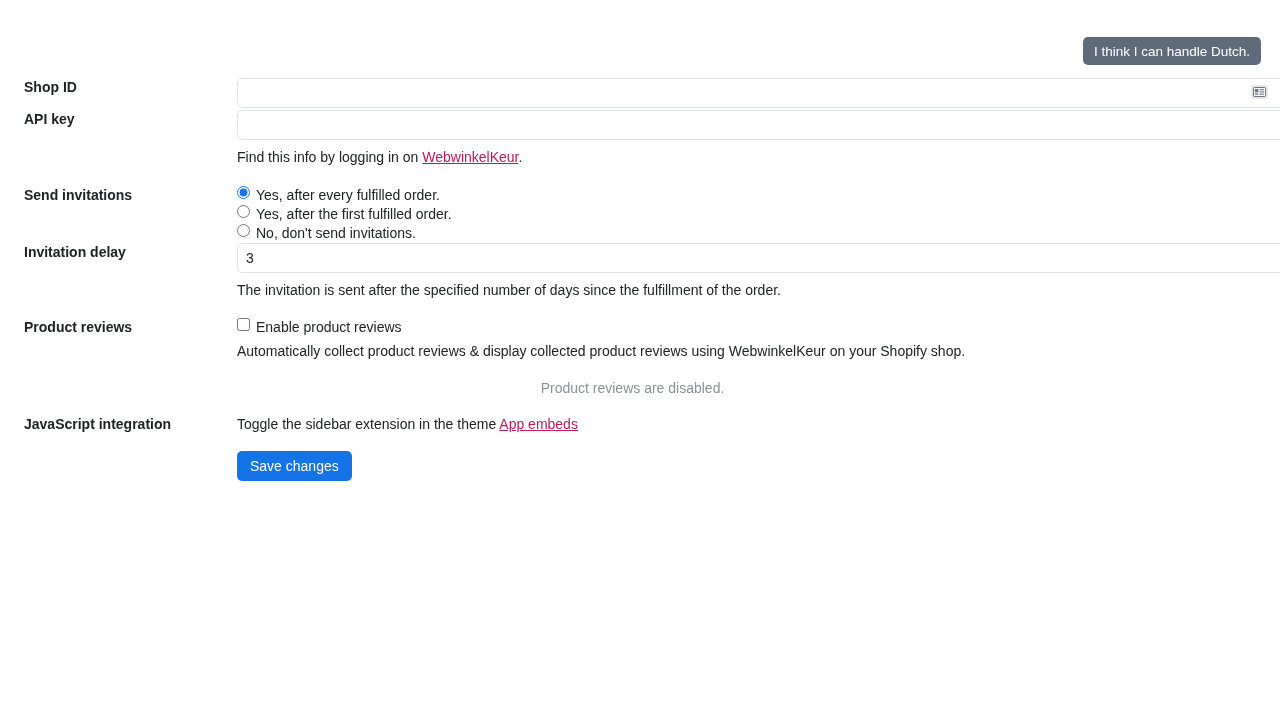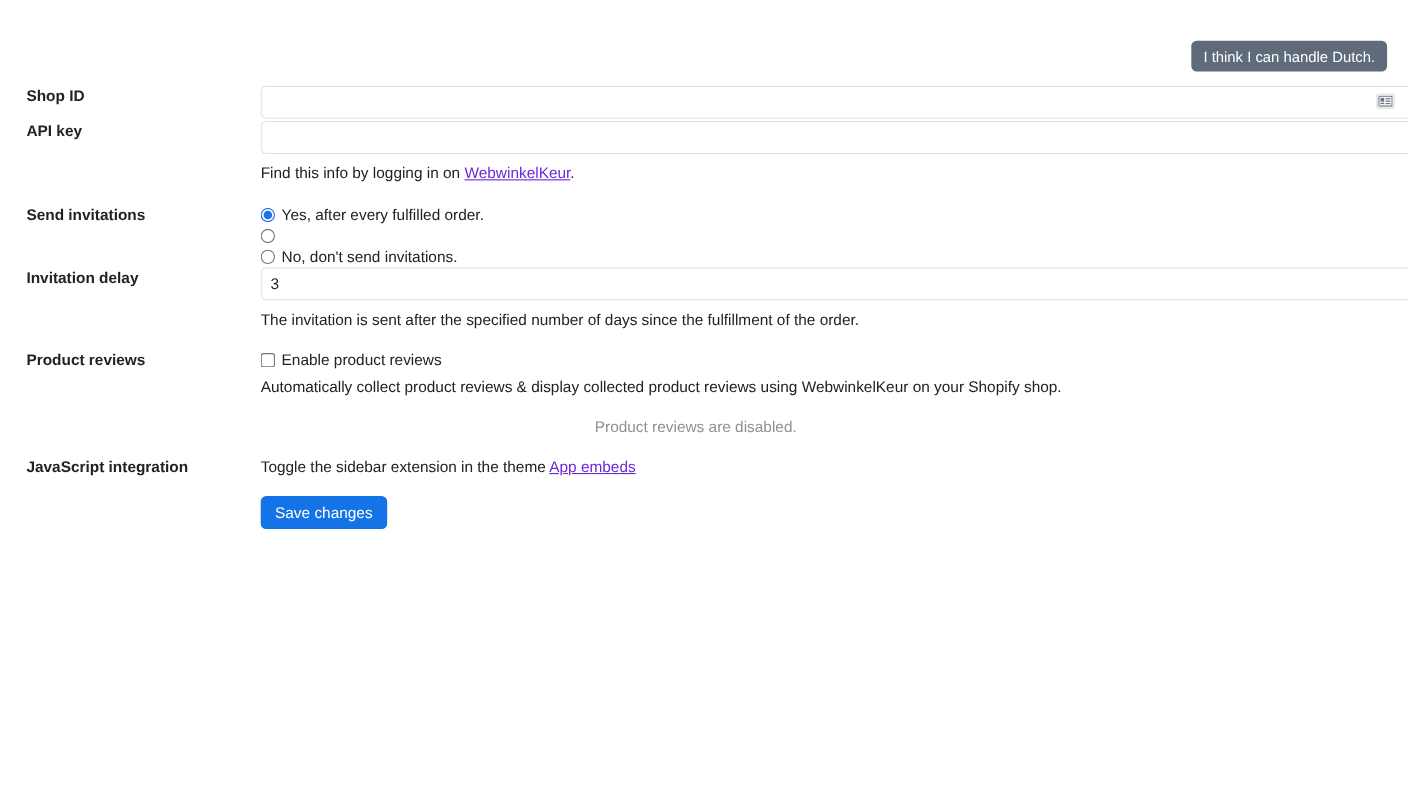--- a/index.html
+++ b/index.html
@@ -109,28 +109,28 @@
     font-size: 14px;
     color: #202223;
     line-height: 18px;
   }
   .help-muted {
     font-size: 14px;
     color: #8c9196;
     line-height: 18px;
   }
   a.link {
-    color: #6d28d9;
+    color: #be185d;
     text-decoration: underline;
   }
 
   
   .choice {
     display: flex;
-    align-items: center;
+    align-items: flex-start;
     line-height: 19px;
     height: 19px;
   }
   .choice input {
     margin: 0 6px 0 0;
     width: 13px;
     height: 13px;
     flex: 0 0 auto;
     accent-color: #1a73e8;
   }
@@ -215,20 +215,21 @@
     <div class="label-col">Send invitations</div>
     <div class="field-col">
 
       <div class="choice">
         <input type="radio" name="send_invitations" id="opt0" checked="" style="">
         <label for="opt0">Yes, after every fulfilled order.</label>
       </div>
 
       <div class="choice">
         <input type="radio" name="send_invitations" id="opt1" style="">
+        <label for="opt1">Yes, after the first fulfilled order.</label>
       </div>
 
       <div class="choice">
         <input type="radio" name="send_invitations" id="opt2" style="">
         <label for="opt2">No, don't send invitations.</label>
       </div>
 
     </div>
   </div>
 

